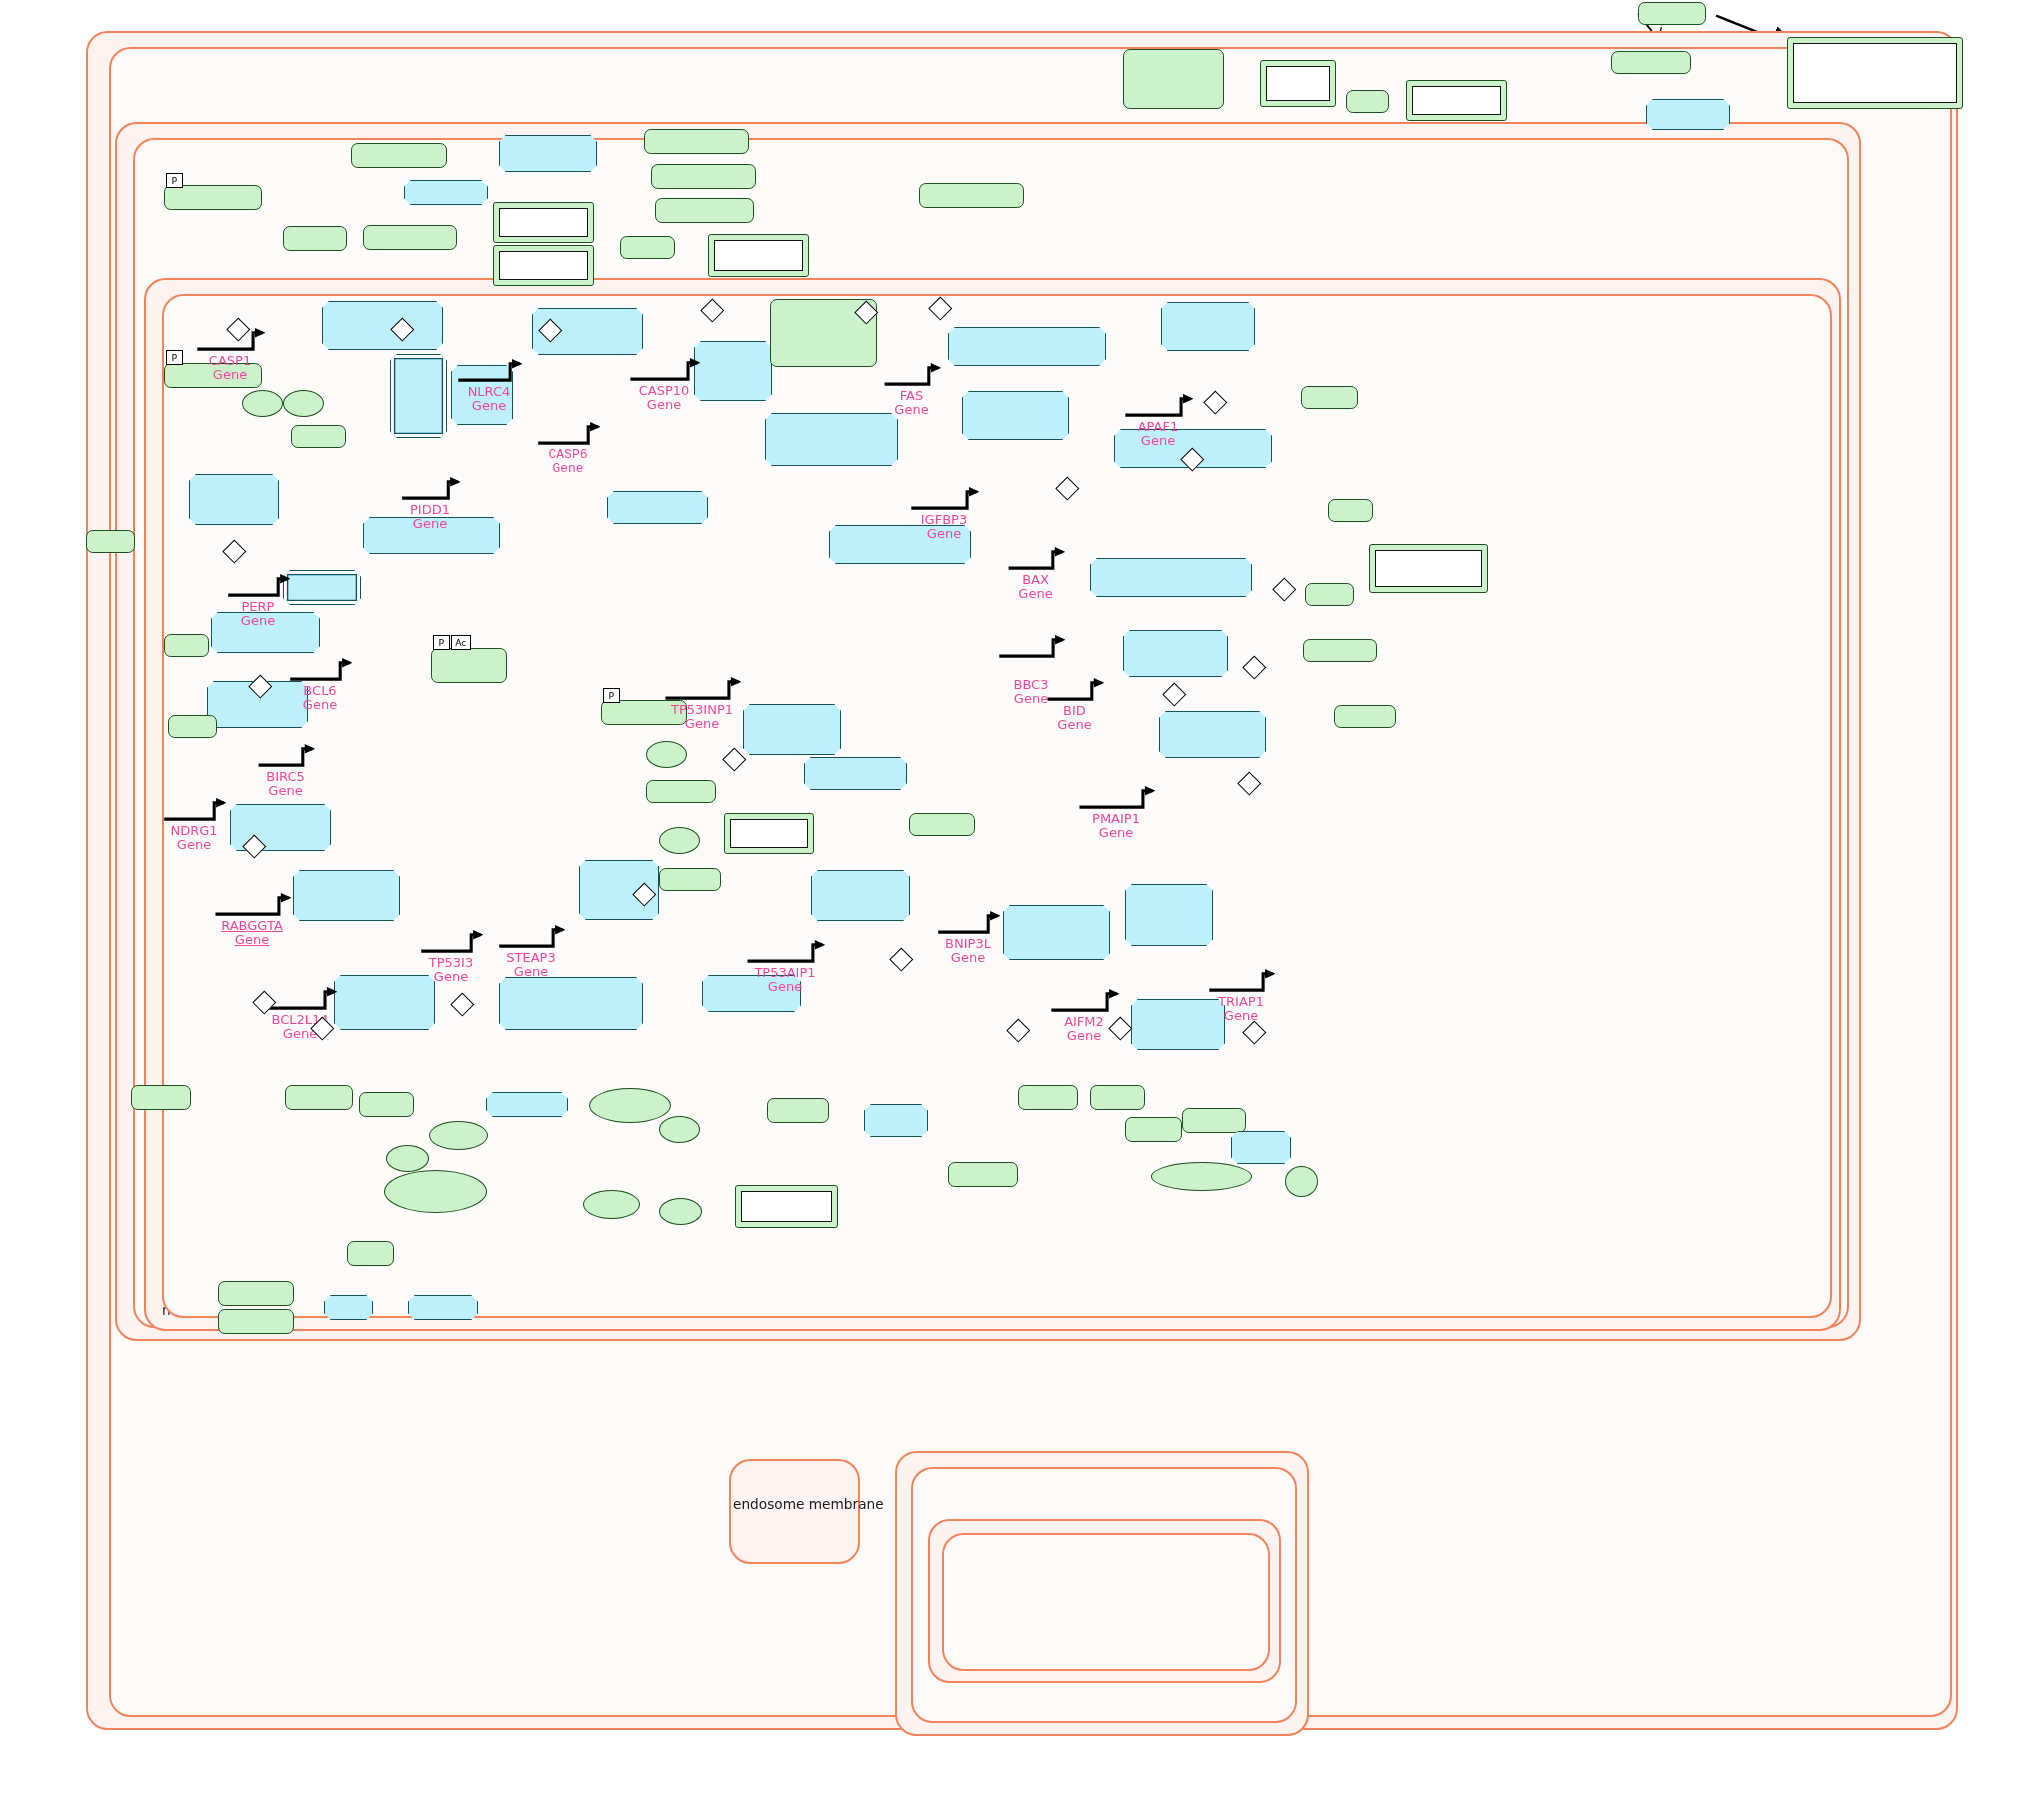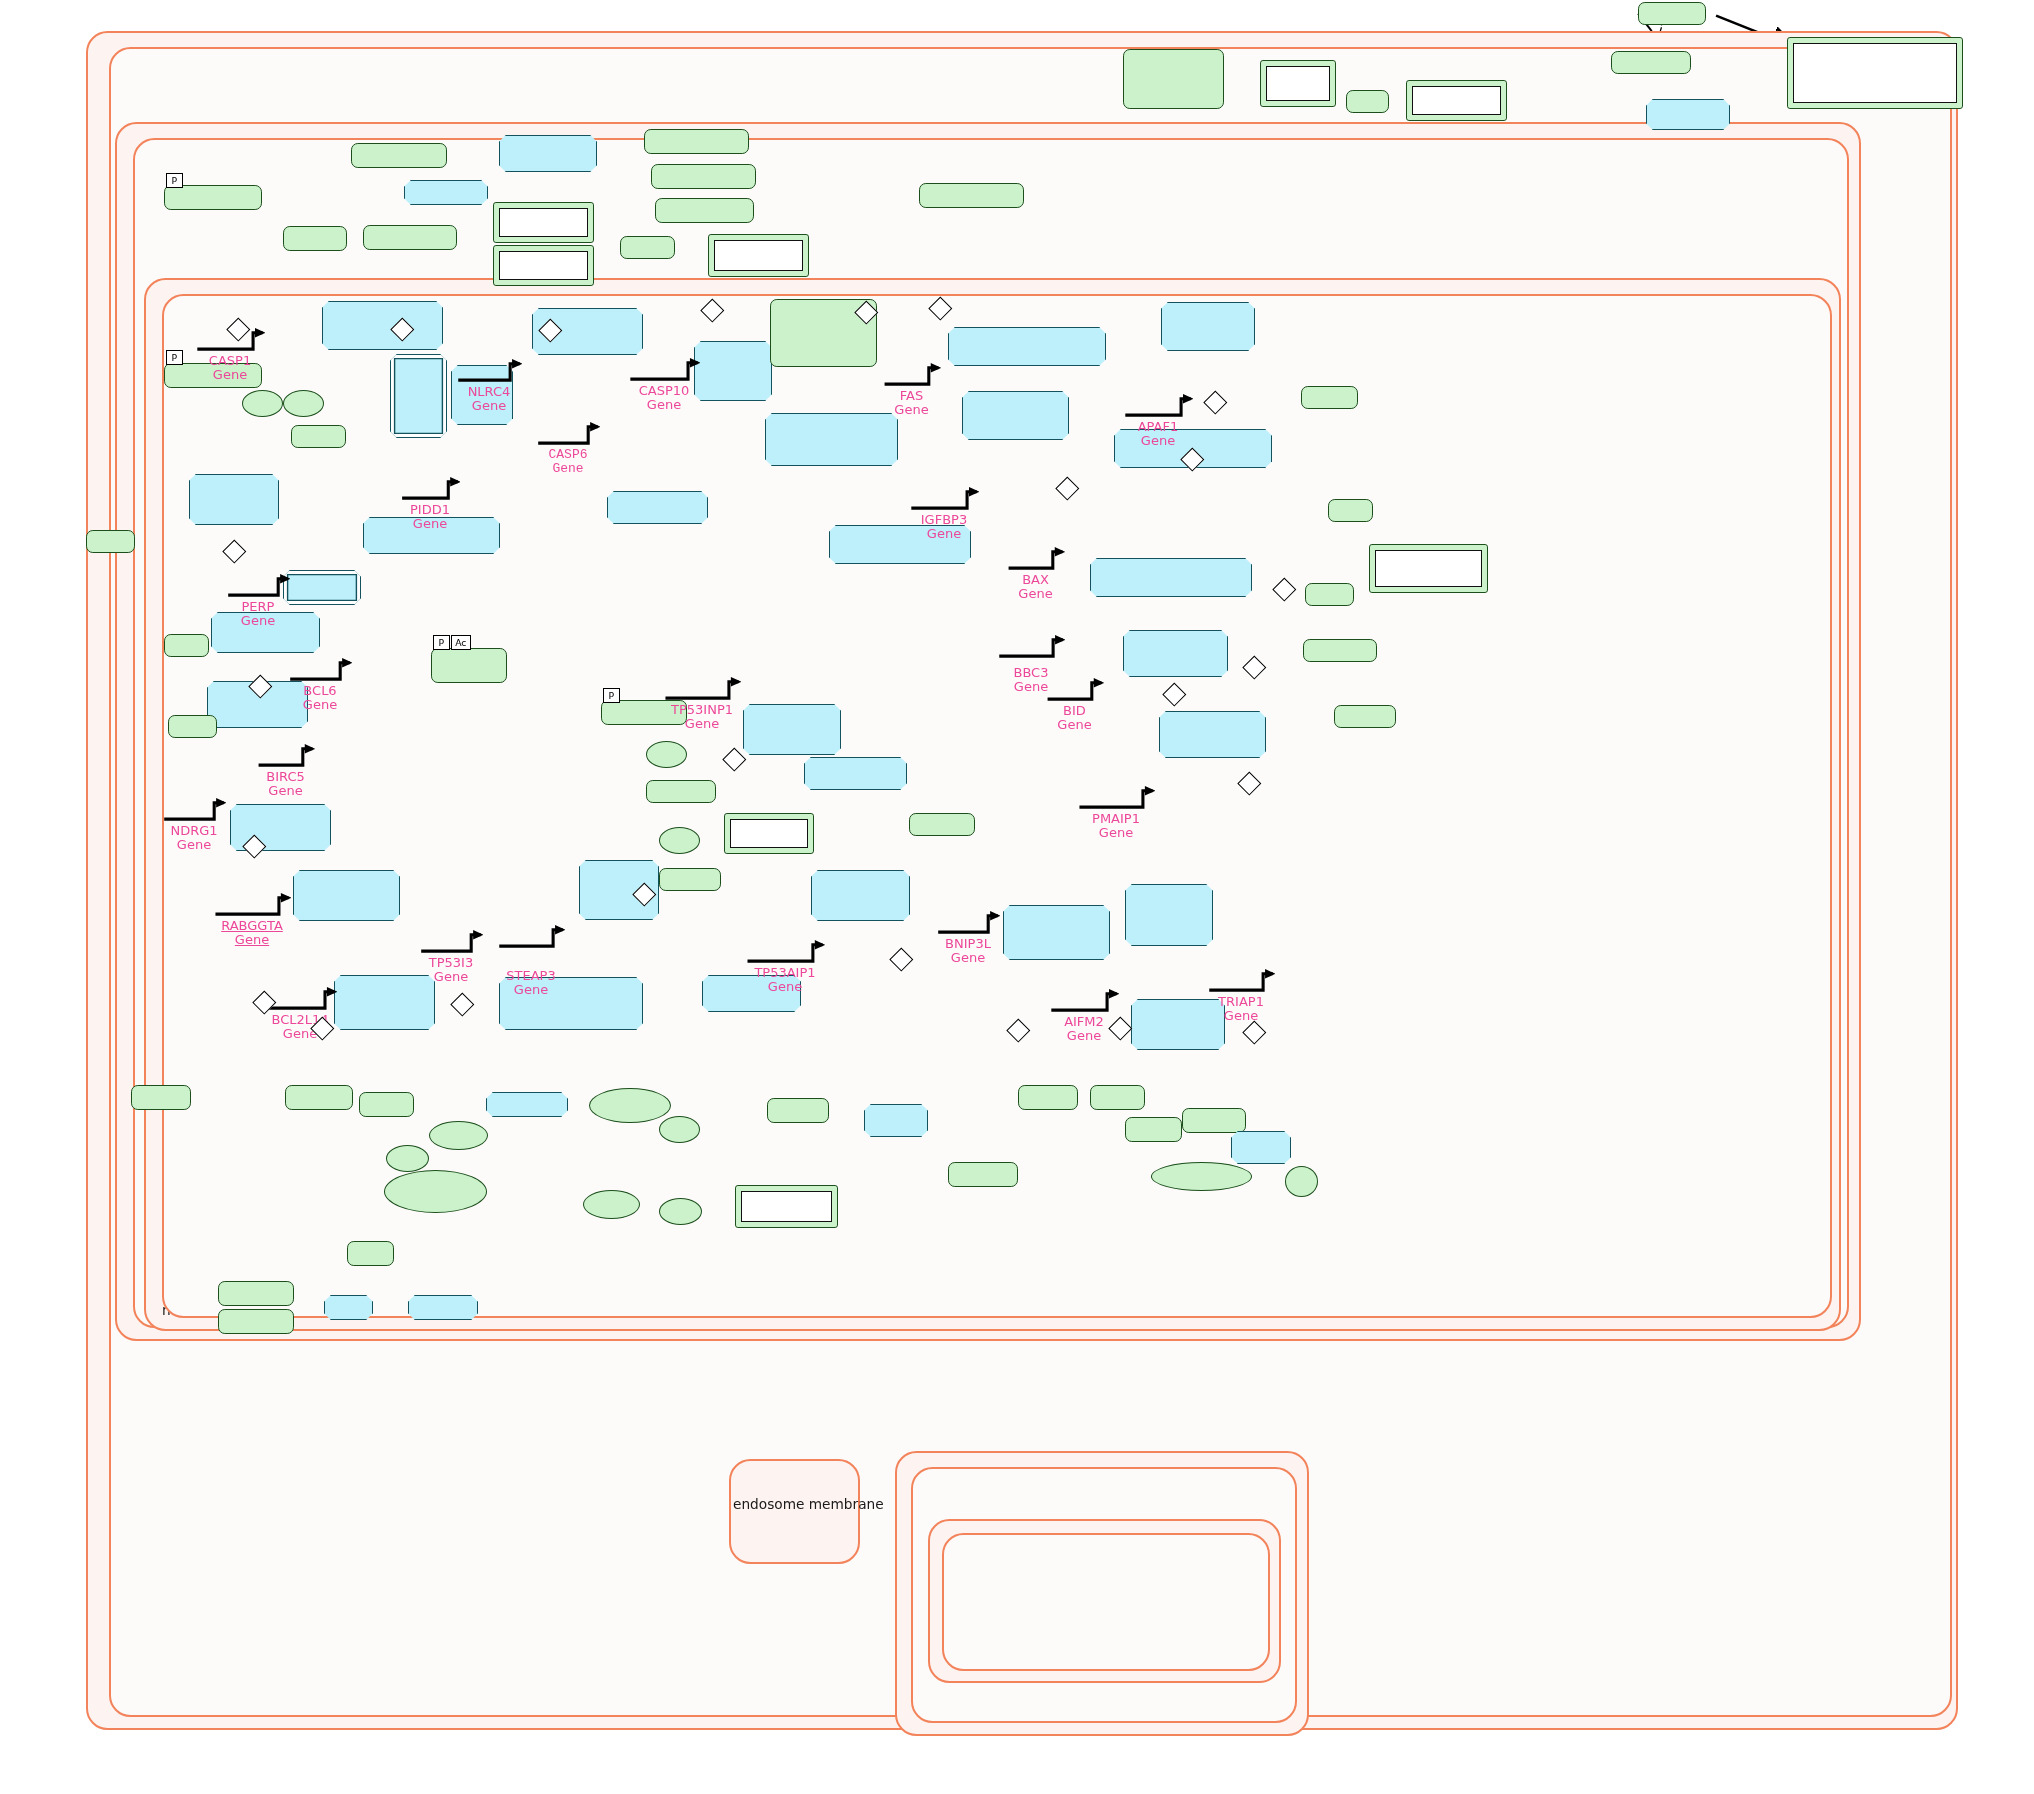--- a/index.html
+++ b/index.html
@@ -410,21 +410,21 @@
           <path d="M2,22 L48,22 L48,5 L58,5" fill="none" stroke="#000" stroke-width="3.2"></path>
           <path d="M50,0 L61,5 L50,10 z" fill="#000"></path>
         </svg>
         <div class="geneLabel" style="position: static; width: 59px; margin-top: 1px;">BAX Gene</div>
       </div>
       <div style="position: absolute; left: 997px; top: 635px; width: 68px;">
         <svg width="68" height="25" viewBox="0 0 70 26" style="display: block;">
           <path d="M2,22 L58,22 L58,5 L68,5" fill="none" stroke="#000" stroke-width="3.2"></path>
           <path d="M60,0 L71,5 L60,10 z" fill="#000"></path>
         </svg>
-        <div class="geneLabel" style="position: static; width: 68px; margin-top: 6px;">BBC3 Gene</div>
+        <div class="geneLabel" style="position: static; width: 68px; margin-top: 18px;">BBC3 Gene</div>
       </div>
       <div style="position: absolute; left: 1045px; top: 678px; width: 59px;">
         <svg width="59" height="25" viewBox="0 0 60 26" style="display: block;">
           <path d="M2,22 L48,22 L48,5 L58,5" fill="none" stroke="#000" stroke-width="3.2"></path>
           <path d="M50,0 L61,5 L50,10 z" fill="#000"></path>
         </svg>
         <div class="geneLabel" style="position: static; width: 59px; margin-top: 1px;">BID Gene</div>
       </div>
       <div style="position: absolute; left: 400px; top: 477px; width: 60px;">
         <svg width="60" height="25" viewBox="0 0 62 26" style="display: block;">
@@ -487,21 +487,21 @@
           <path d="M2,22 L54,22 L54,5 L64,5" fill="none" stroke="#000" stroke-width="3.2"></path>
           <path d="M56,0 L67,5 L56,10 z" fill="#000"></path>
         </svg>
         <div class="geneLabel" style="position: static; width: 64px; margin-top: 1px;">TP53I3 Gene</div>
       </div>
       <div style="position: absolute; left: 497px; top: 925px; width: 68px;">
         <svg width="68" height="25" viewBox="0 0 70 26" style="display: block;">
           <path d="M2,22 L58,22 L58,5 L68,5" fill="none" stroke="#000" stroke-width="3.2"></path>
           <path d="M60,0 L71,5 L60,10 z" fill="#000"></path>
         </svg>
-        <div class="geneLabel" style="position: static; width: 68px; margin-top: 19px;">STEAP3 Gene</div>
+        <div class="geneLabel" style="position: static; width: 68px; margin-top: 1px;">STEAP3 Gene</div>
       </div>
       <div style="position: absolute; left: 745px; top: 940px; width: 80px;">
         <svg width="80" height="25" viewBox="0 0 82 26" style="display: block;">
           <path d="M2,22 L70,22 L70,5 L80,5" fill="none" stroke="#000" stroke-width="3.2"></path>
           <path d="M72,0 L83,5 L72,10 z" fill="#000"></path>
         </svg>
         <div class="geneLabel" style="position: static; width: 80px; margin-top: 1px;">TP53AIP1 Gene</div>
       </div>
       <div style="position: absolute; left: 936px; top: 911px; width: 64px;">
         <svg width="64" height="25" viewBox="0 0 66 26" style="display: block;">

